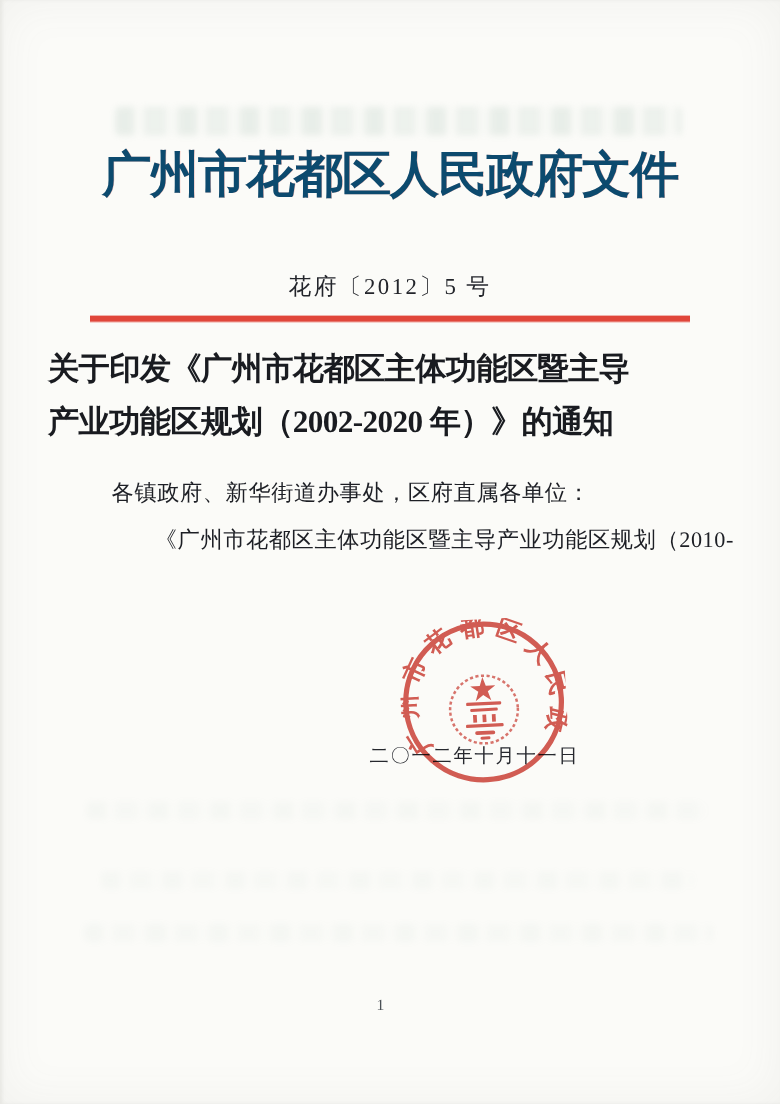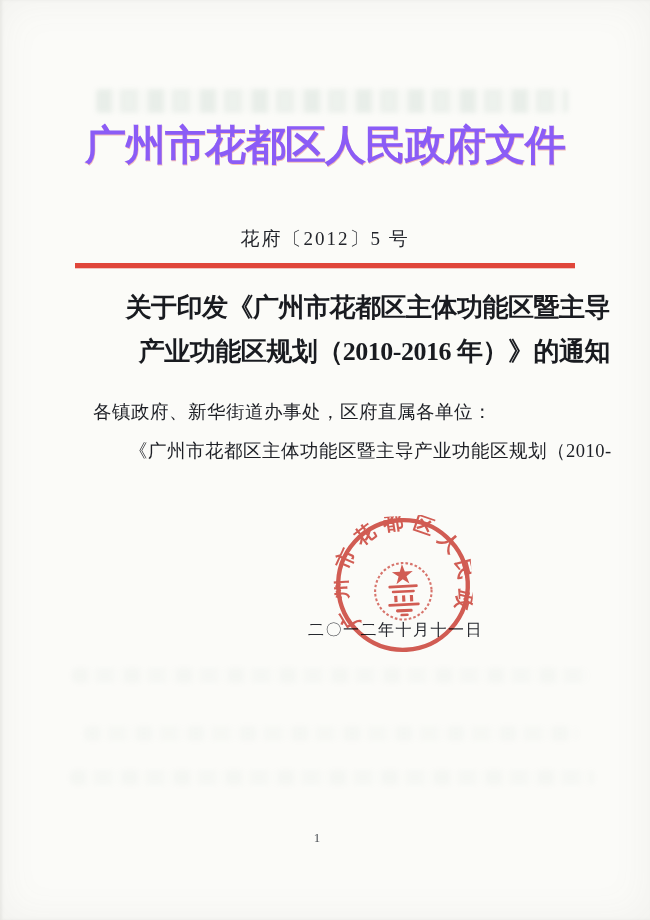--- a/index.html
+++ b/index.html
@@ -32,21 +32,21 @@
   .ghost-low-2  { top: 726px; left: 84px; right: 72px; height: 15px; opacity: 0.11; }
   .ghost-low-3  { top: 770px; left: 70px; right: 56px; height: 15px; opacity: 0.12; }
 
   .red-header {
     position: absolute;
     top: 118px; left: 0; right: 0;
     text-align: center;
     font-size: 41px;
     font-weight: bold;
     letter-spacing: -1px;
-    color: #8b5cf6;
+    color: #0c4a6e;
     text-shadow: 0.5px 0.5px 0 rgba(226,70,58,0.35);
     white-space: nowrap;
   }
 
   .doc-number {
     position: absolute;
     top: 226px; left: 0; right: 0;
     text-align: center;
     font-size: 19px;
     color: #23252b;
@@ -57,21 +57,21 @@
     position: absolute;
     top: 263px; left: 75px;
     width: 500px; height: 5px;
     background: #e0463a;
     box-shadow: 0 1px 0 rgba(224,70,58,0.3);
   }
 
   .notice-title {
     position: absolute;
     top: 286px; left: 40px; right: 40px;
-    text-align: right;
+    text-align: left;
     font-size: 26px;
     font-weight: bold;
     line-height: 44px;
     letter-spacing: -0.5px;
     color: #191b20;
     white-space: nowrap;
   }
 
   .body-text {
     position: absolute;
@@ -130,21 +130,21 @@
   <div class="ghost ghost-top"></div>
 
   <div class="red-header">广州市花都区人民政府文件</div>
 
   <div class="doc-number">花府〔2012〕5 号</div>
 
   <div class="red-rule"></div>
 
   <div class="notice-title">
     <div>关于印发《广州市花都区主体功能区暨主导</div>
-    <div>产业功能区规划（2010-2016 年）》的通知</div>
+    <div>产业功能区规划（2002-2020 年）》的通知</div>
   </div>
 
   <div class="body-text">
     <div class="body-line">各镇政府、新华街道办事处，区府直属各单位：</div>
     <div class="body-line indent">《广州市花都区主体功能区暨主导产业功能区规划（2010-</div>
   </div>
 
   <div class="issue-date">二〇一二年十月十一日</div>
 
   <svg class="seal" viewBox="0 0 132 132" xmlns="http://www.w3.org/2000/svg">

